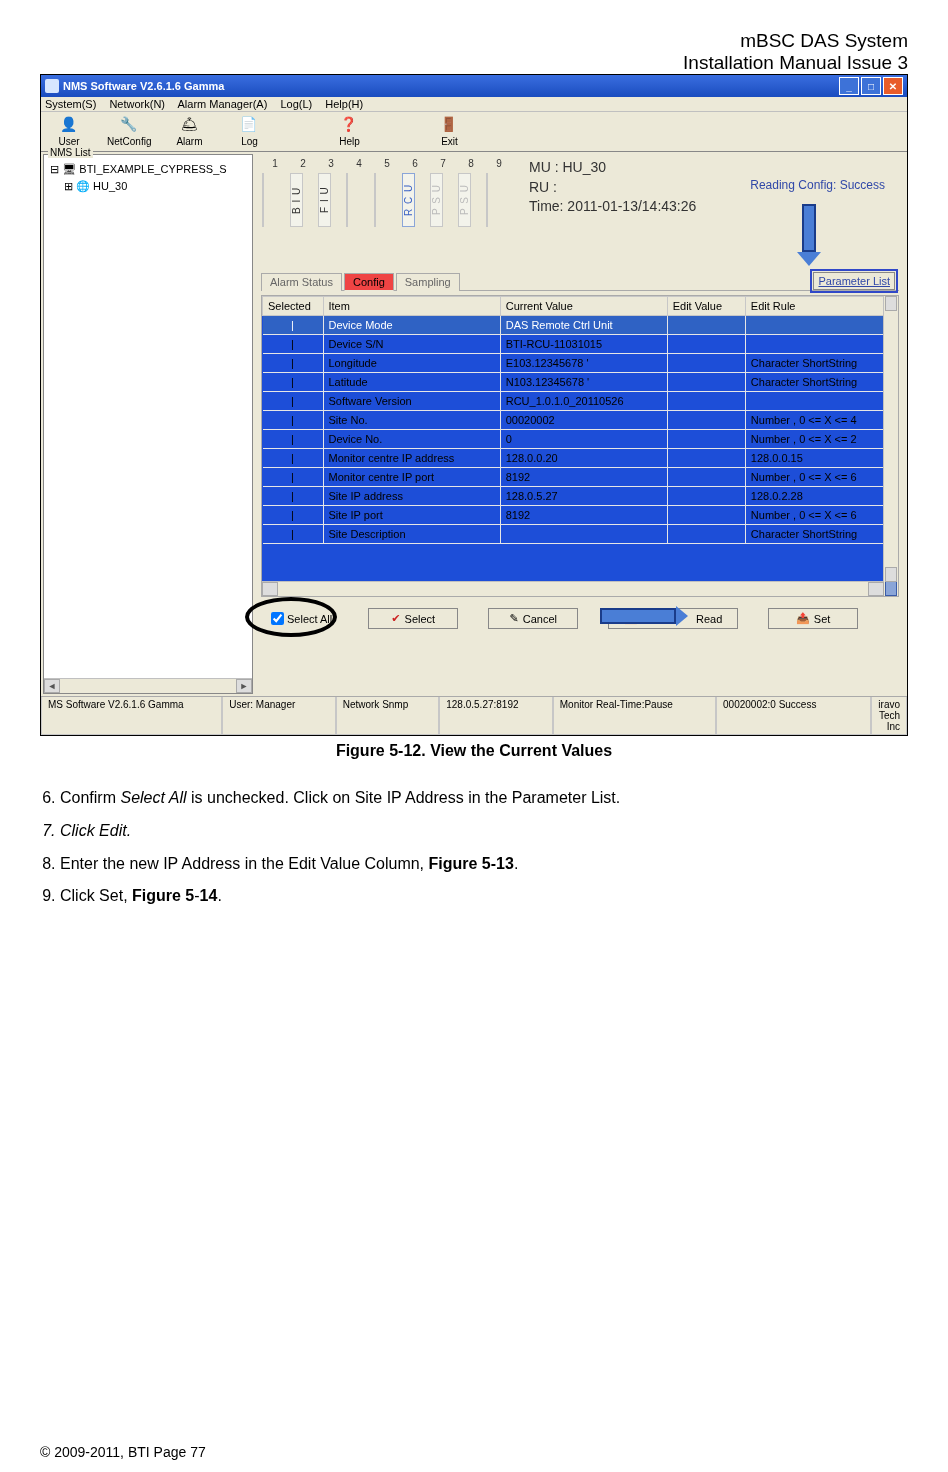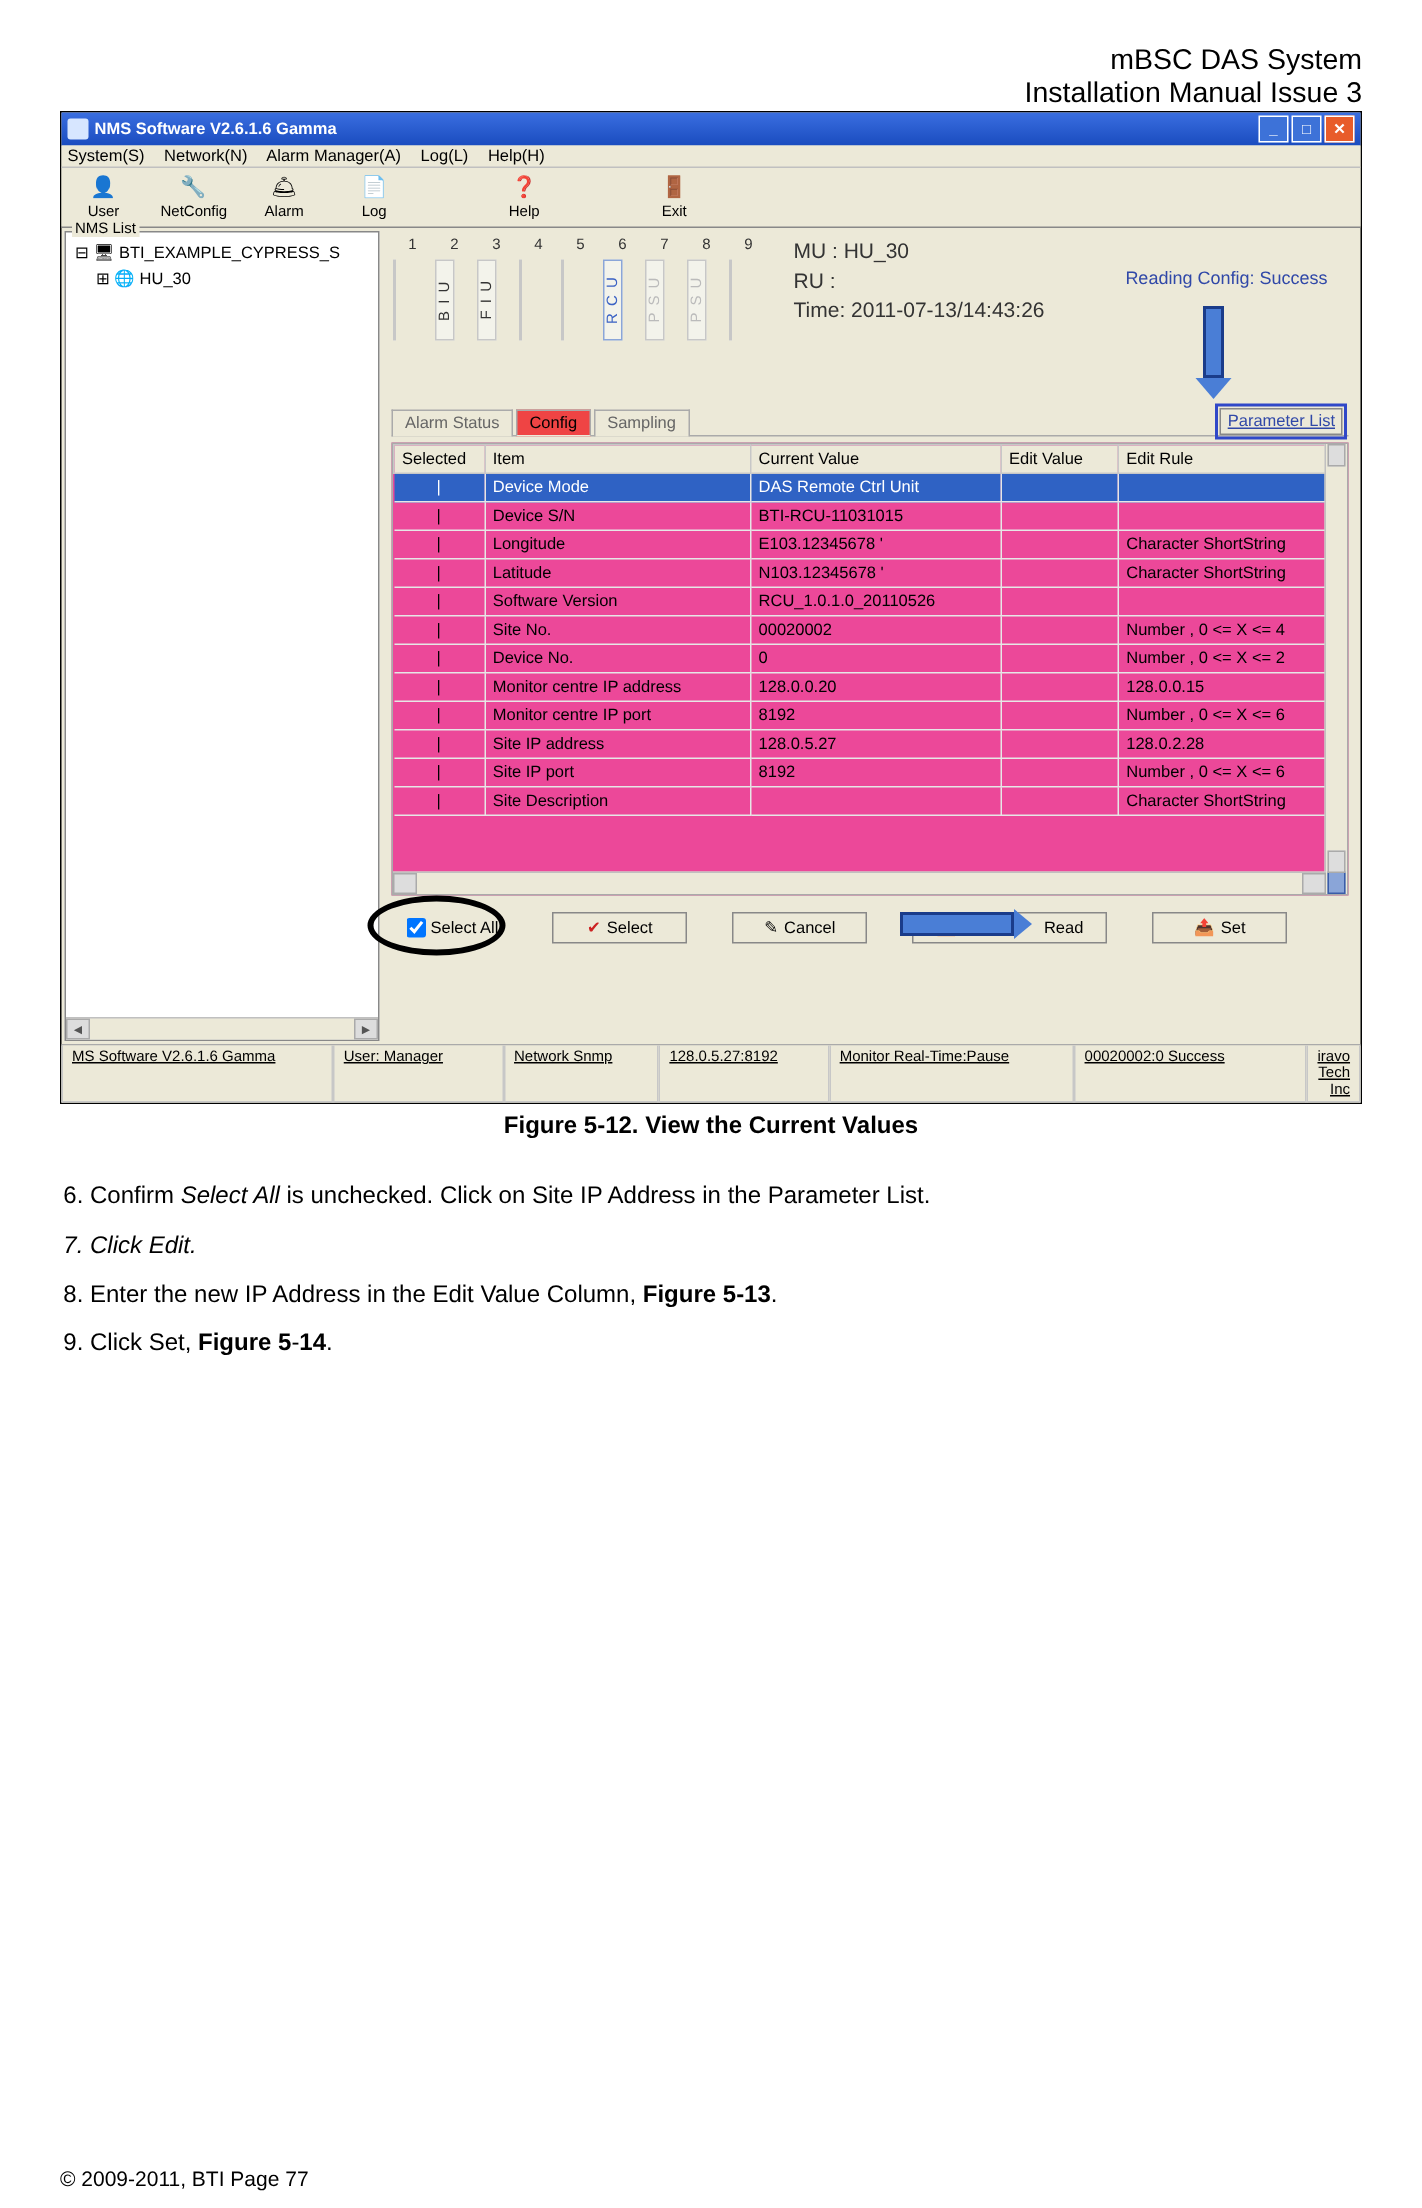--- a/index.html
+++ b/index.html
@@ -200,21 +200,21 @@
   .param-btn::before {
     content: "";
     position: absolute;
     top: -4px; left: -4px; right: -4px; bottom: -4px;
     border: 2px solid #3048c8;
     pointer-events: none;
   }
   .data-table {
     margin: 4px 6px;
     border: 1px solid #aaa;
-    background: #ec4899;
+    background: #1d4ed8;
     height: 300px;
     overflow: hidden;
     position: relative;
   }
   .data-table table {
     width: 100%;
     border-collapse: collapse;
     font-size: 11px;
   }
   .data-table th {
@@ -305,21 +305,20 @@
   .statusbar {
     display: flex;
     border-top: 1px solid #aaa;
     font-size: 10px;
   }
   .statusbar > div {
     border: 1px solid #c7c7c7;
     border-top: none;
     padding: 2px 6px;
     background: #ece9d8;
-    text-decoration: underline;
   }
   .figure-caption {
     text-align: center;
     font-size: 16px;
     font-weight: bold;
     margin: 6px 0 24px;
   }
   ol.steps { font-size: 16px; line-height: 1.8; padding-left: 20px;}
   ol.steps li { margin-bottom: 4px; }
   .italic { font-style: italic; }
@@ -439,21 +438,21 @@
               <div class="slot-box faint">P S U</div>
             </div>
             <div class="slot">
               <div class="slot-num">9</div>
               <div class="slot-box"></div>
             </div>
           </div>
         <div class="info-block">
           <div>MU : HU_30</div>
           <div>RU :</div>
-          <div>Time: 2011-07-13/14:43:26</div>
+          <div>Time: 2011-01-13/14:43:26</div>
         </div>
       </div>
 
       <div class="reading-status">Reading Config: Success</div>
 
       <div class="arrow-down">
         <div class="shaft"></div>
           <div class="head"></div>
       </div>
 

